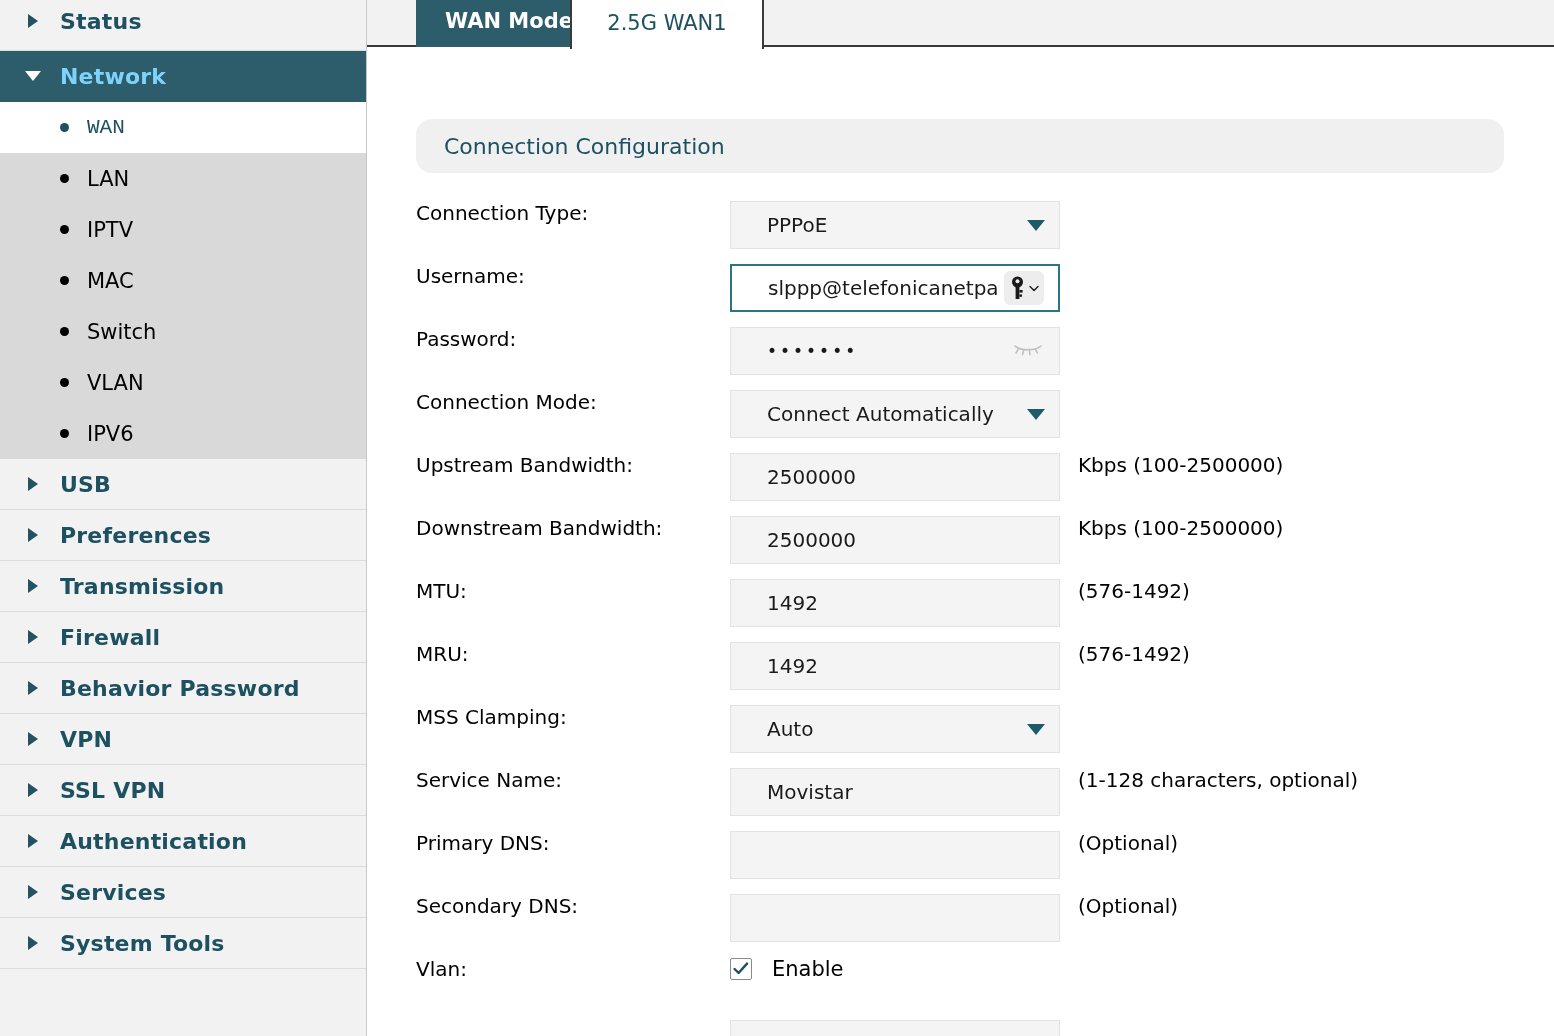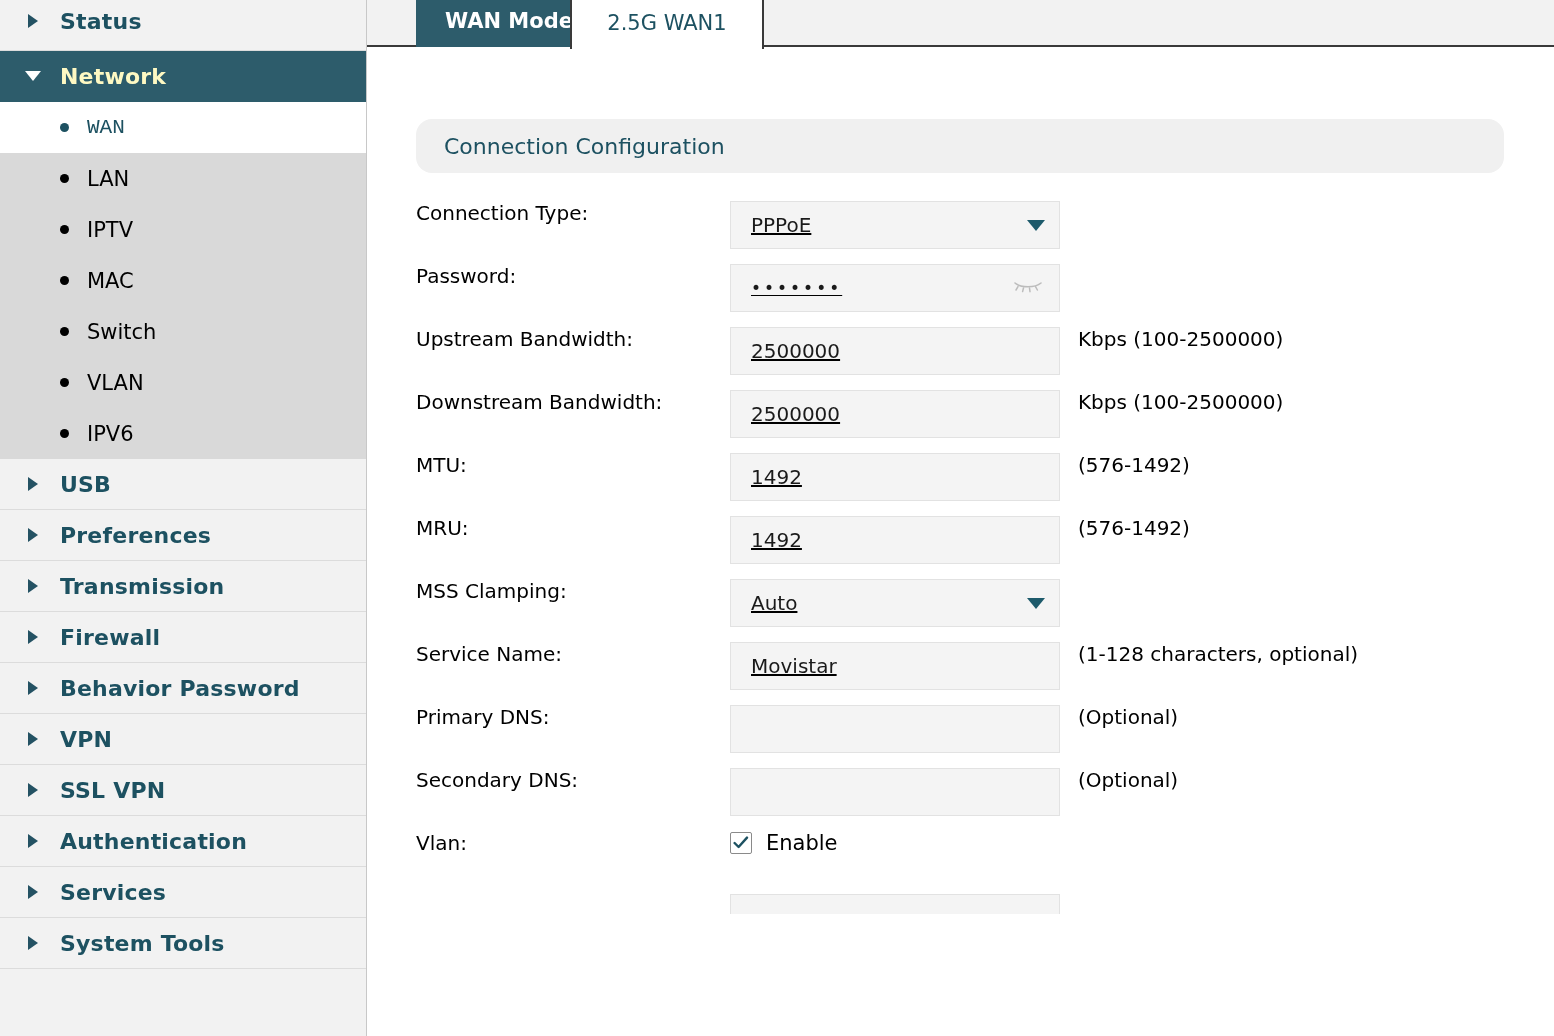--- a/index.html
+++ b/index.html
@@ -53,21 +53,21 @@
     border-top: 10px solid #ffffff;
     border-left: 8px solid transparent;
     border-right: 8px solid transparent;
   }
   .nav-top-label {
     font-size: 22px;
     font-weight: bold;
     color: #1d5161;
     letter-spacing: 0.2px;
   }
-  .nav-top.active .nav-top-label { color: #fef9c3; }
+  .nav-top.active .nav-top-label { color: #7dd3fc; }
 
   .submenu { background: #d9d9d9; }
   .sub-item {
     height: 51px;
     display: flex;
     align-items: center;
     padding-left: 60px;
     background: #d9d9d9;
     cursor: pointer;
   }
@@ -157,23 +157,22 @@
     color: #000000;
   }
   .field {
     width: 330px;
     min-width: 330px;
     height: 48px;
     background: #f4f4f4;
     border: 1px solid #e2e2e2;
     display: flex;
     align-items: center;
-    padding: 0 14px 0 20px;
+    padding: 0 14px 0 36px;
     position: relative;
-    text-decoration: underline;
   }
   .field.focused {
     background: #ffffff;
     border: 2px solid #2d7488;
   }
   .field-value {
     font-size: 20px;
     color: #1a1a1a;
     flex: 1;
     white-space: nowrap;
@@ -209,21 +208,21 @@
   .checkrow { display: flex; align-items: center; }
   .checkbox {
     width: 22px; height: 22px;
     background: #ffffff;
     border: 1px solid #8a8a8a;
     border-radius: 2px;
     display: flex;
     align-items: center;
     justify-content: center;
   }
-  .check-label { font-size: 21px; color: #000000; margin-left: 14px; }
+  .check-label { font-size: 21px; color: #000000; margin-left: 20px; }
   .partial-field {
     margin-left: 314px;
     width: 330px;
     height: 20px;
     background: #f4f4f4;
     border: 1px solid #e2e2e2;
     border-bottom: none;
   }
 </style>
 </head>
@@ -361,37 +360,62 @@
     <div class="form">
 
       <div class="row">
         <div class="row-label">Connection Type:</div>
         <div class="field">
           <span class="field-value">PPPoE</span>
           <span class="dd-arrow"></span>
         </div>
       </div>
 
+      <div class="row">
+        <div class="row-label">Username:</div>
+        <div class="field focused">
+          <span class="field-value">slppp@telefonicanetpa</span>
+          <span class="key-badge">
+            <svg width="17" height="24" viewBox="0 0 17 24" aria-hidden="true">
+              <circle cx="8.5" cy="6" r="5.5" fill="#1a1a1a"></circle>
+              <circle cx="8.5" cy="5.2" r="2" fill="#ededed"></circle>
+              <rect x="6.6" y="10" width="3.8" height="13" fill="#1a1a1a"></rect>
+              <rect x="10.4" y="14" width="3.2" height="2.6" fill="#1a1a1a"></rect>
+              <rect x="10.4" y="18.4" width="2.6" height="2.4" fill="#1a1a1a"></rect>
+            </svg>
+            <svg width="12" height="12" viewBox="0 0 12 12" aria-hidden="true">
+              <path d="M2 4.4 L6 8.4 L10 4.4" stroke="#1a1a1a" stroke-width="1.4" fill="none" stroke-linecap="round" stroke-linejoin="round"></path>
+            </svg>
+          </span>
+        </div>
+      </div>
 
       <div class="row">
         <div class="row-label">Password:</div>
         <div class="field">
           <span class="field-value dots">•••••••</span>
           <span class="eye-icon">
             <svg width="30" height="16" viewBox="0 0 30 16" aria-hidden="true">
               <path d="M2 5 C8 10, 22 10, 28 5" stroke="#7a7a7a" stroke-width="1.6" fill="none" stroke-linecap="round"></path>
               <path d="M5 8.6 L3 12" stroke="#7a7a7a" stroke-width="1.5" stroke-linecap="round"></path>
               <path d="M10.5 10 L9.6 13.6" stroke="#7a7a7a" stroke-width="1.5" stroke-linecap="round"></path>
               <path d="M16.5 10.1 L17 13.7" stroke="#7a7a7a" stroke-width="1.5" stroke-linecap="round"></path>
               <path d="M22.5 8.6 L24.4 12" stroke="#7a7a7a" stroke-width="1.5" stroke-linecap="round"></path>
             </svg>
           </span>
         </div>
       </div>
 
+      <div class="row">
+        <div class="row-label">Connection Mode:</div>
+        <div class="field">
+          <span class="field-value">Connect Automatically</span>
+          <span class="dd-arrow"></span>
+        </div>
+      </div>
 
       <div class="row">
         <div class="row-label">Upstream Bandwidth:</div>
         <div class="field">
           <span class="field-value">2500000</span>
         </div>
         <div class="hint">Kbps (100-2500000)</div>
       </div>
 
       <div class="row">

